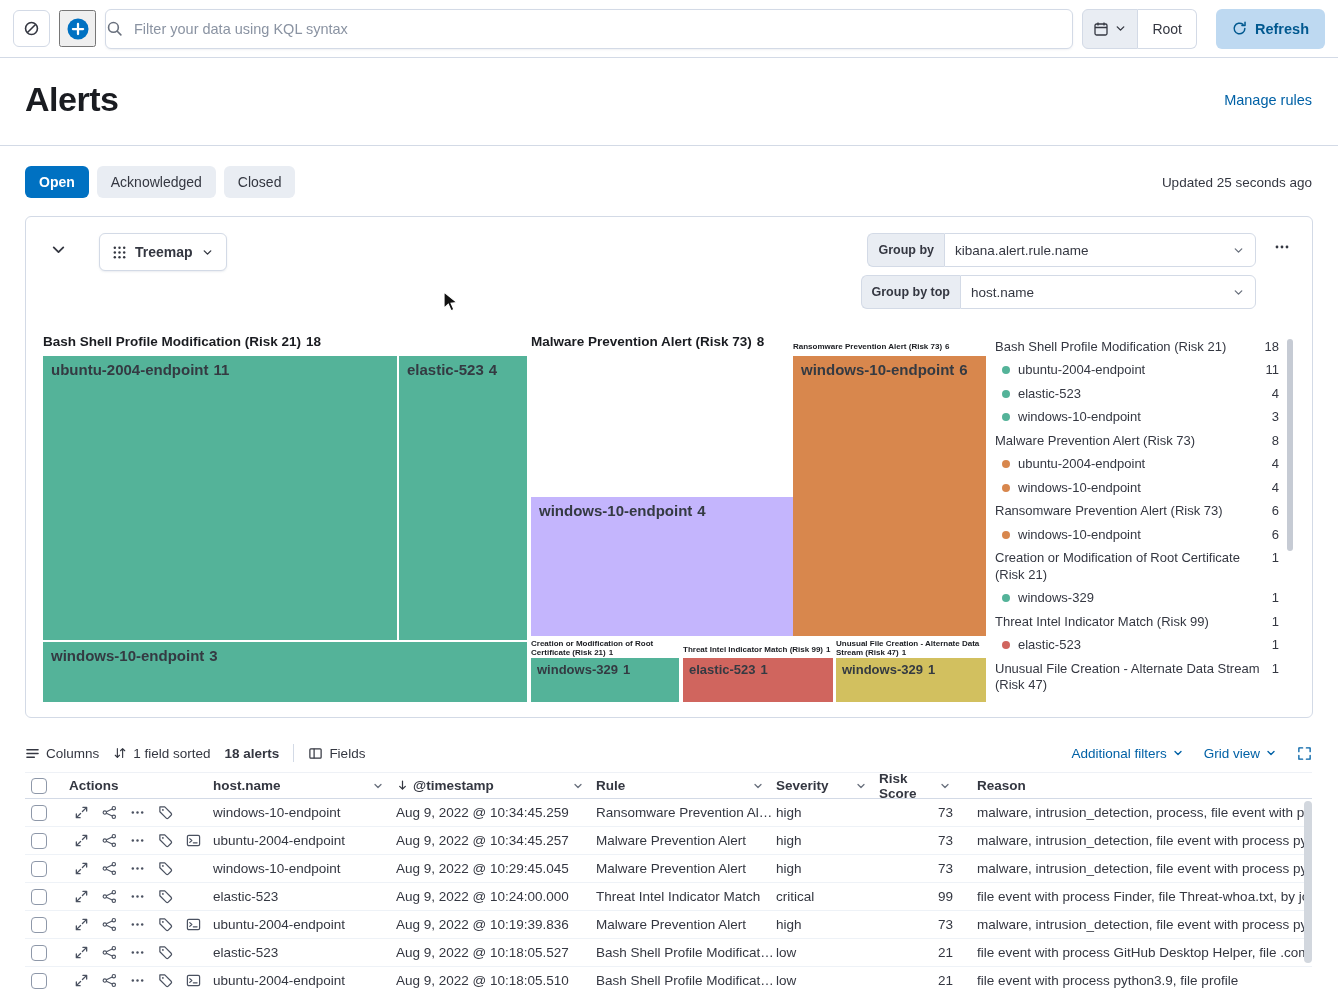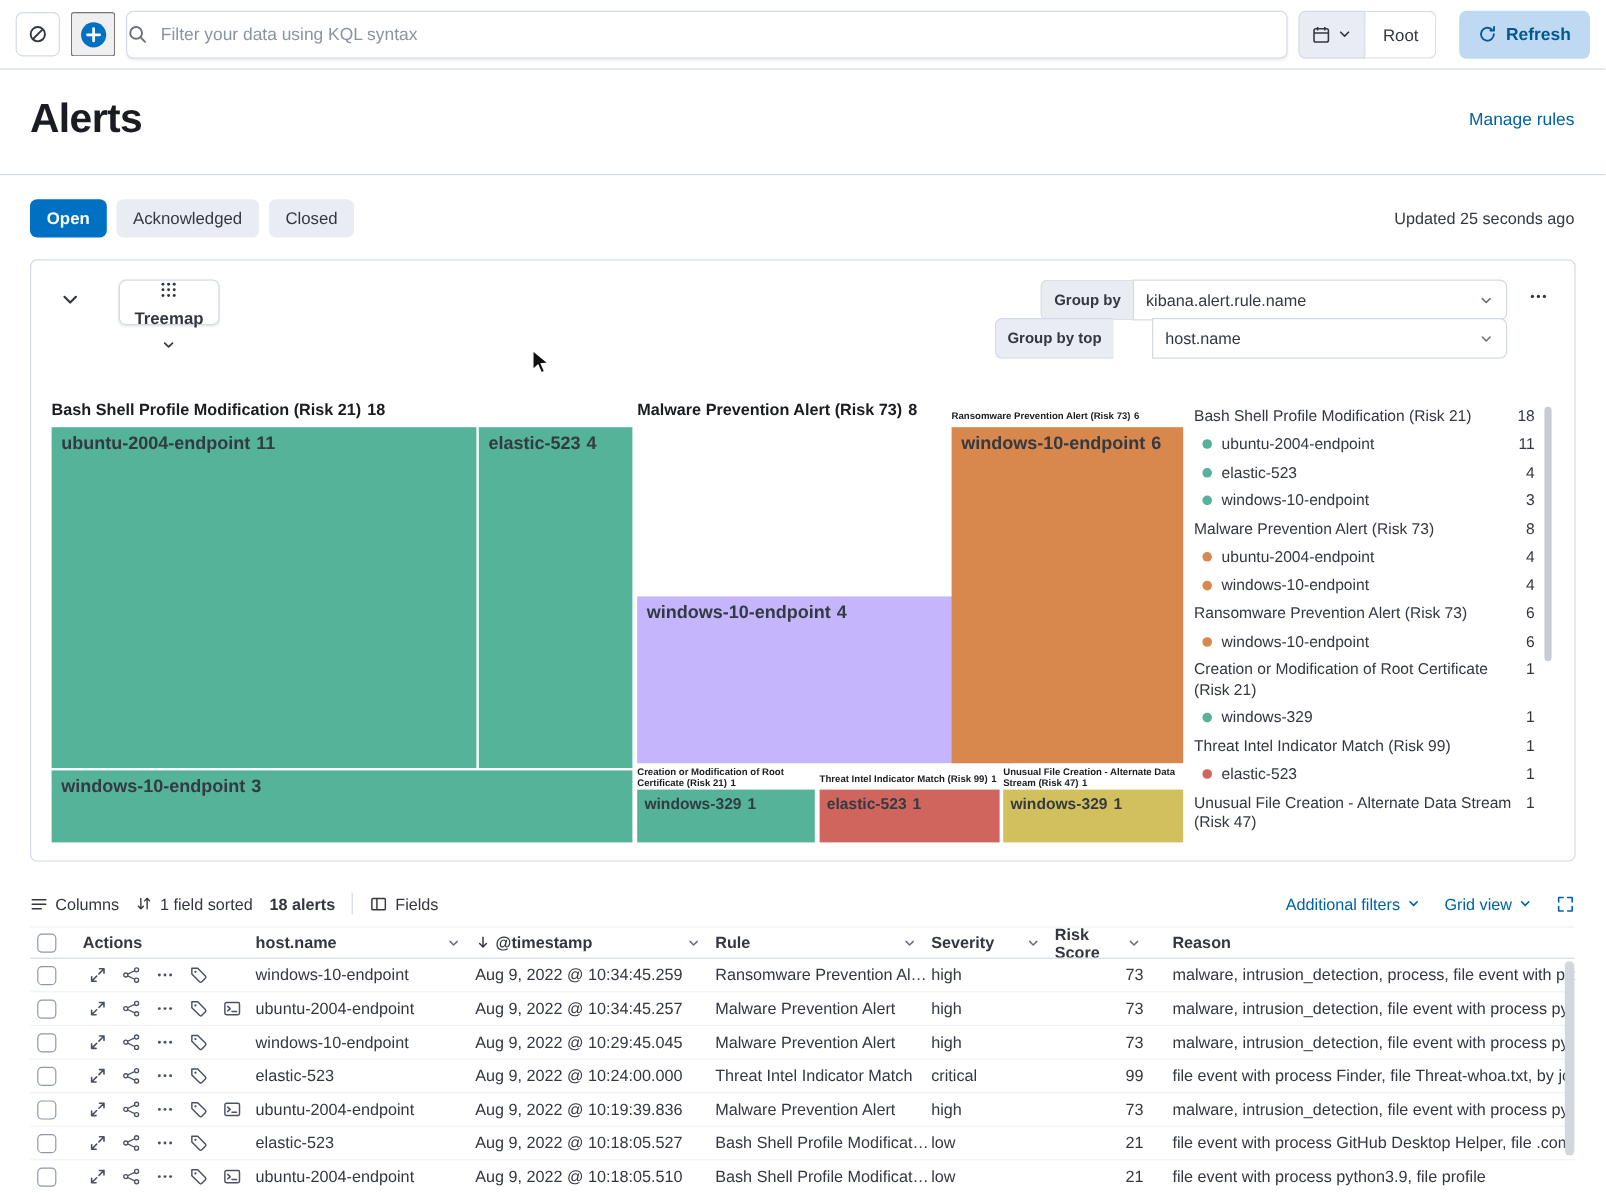--- a/index.html
+++ b/index.html
@@ -39,23 +39,23 @@
   .pill { height:32px; display:flex; align-items:center; padding:0 14px; border-radius:6px; font-size:14px;
     background:#e9edf3; color:#343741; cursor:pointer; }
   .pill.active { background:#0071c2; color:#fff; font-weight:600; }
   .updated-text { margin-left:auto; font-size:13.5px; color:#343741; }
 
   
   .viz-panel { position:relative; margin:18px 25px 0 25px; height:502px; border:1px solid #d3dae6; border-radius:6px; background:#fff; }
   .collapse-btn { position:absolute; left:24px; top:24px; color:#343741; cursor:pointer; }
   .viz-select { position:absolute; left:73px; top:16px; height:38px; display:flex; align-items:center; gap:8px;
     padding:0 12px; border:1px solid #d3dae6; border-radius:6px; background:#fff; box-shadow:0 1px 2px rgba(152,162,179,.2);
-    font-weight:600; color:#343741; cursor:pointer;flex-direction:column; }
+    font-weight:600; color:#343741; cursor:pointer; }
   .groupby { position:absolute; right:56px; display:flex; height:34px; }
-  .gb-1 { top:16px; } .gb-2 { top:48px;gap:32px; }
+  .gb-1 { top:16px; } .gb-2 { top:58px; }
   .gb-prepend { display:flex; align-items:center; padding:0 10px; background:#e9edf3; border:1px solid #d3dae6;
     border-right:none; border-radius:6px 0 0 6px; font-size:12.5px; font-weight:600; color:#343741; white-space:nowrap; }
   .gb-field { display:flex; align-items:center; padding:0 10px; background:#fff; border:1px solid #d3dae6;
     border-radius:0 6px 6px 0; font-size:13.5px; color:#343741; cursor:pointer; }
   .gb-1 .gb-field { width:312px; } .gb-2 .gb-field { width:296px; }
   .gb-field .chev { margin-left:auto; color:#69707d; }
   .more-btn { position:absolute; right:22px; top:22px; color:#343741; cursor:pointer; }
 
   
   .treemap { position:absolute; left:17px; top:117px; width:943px; height:368px; }

